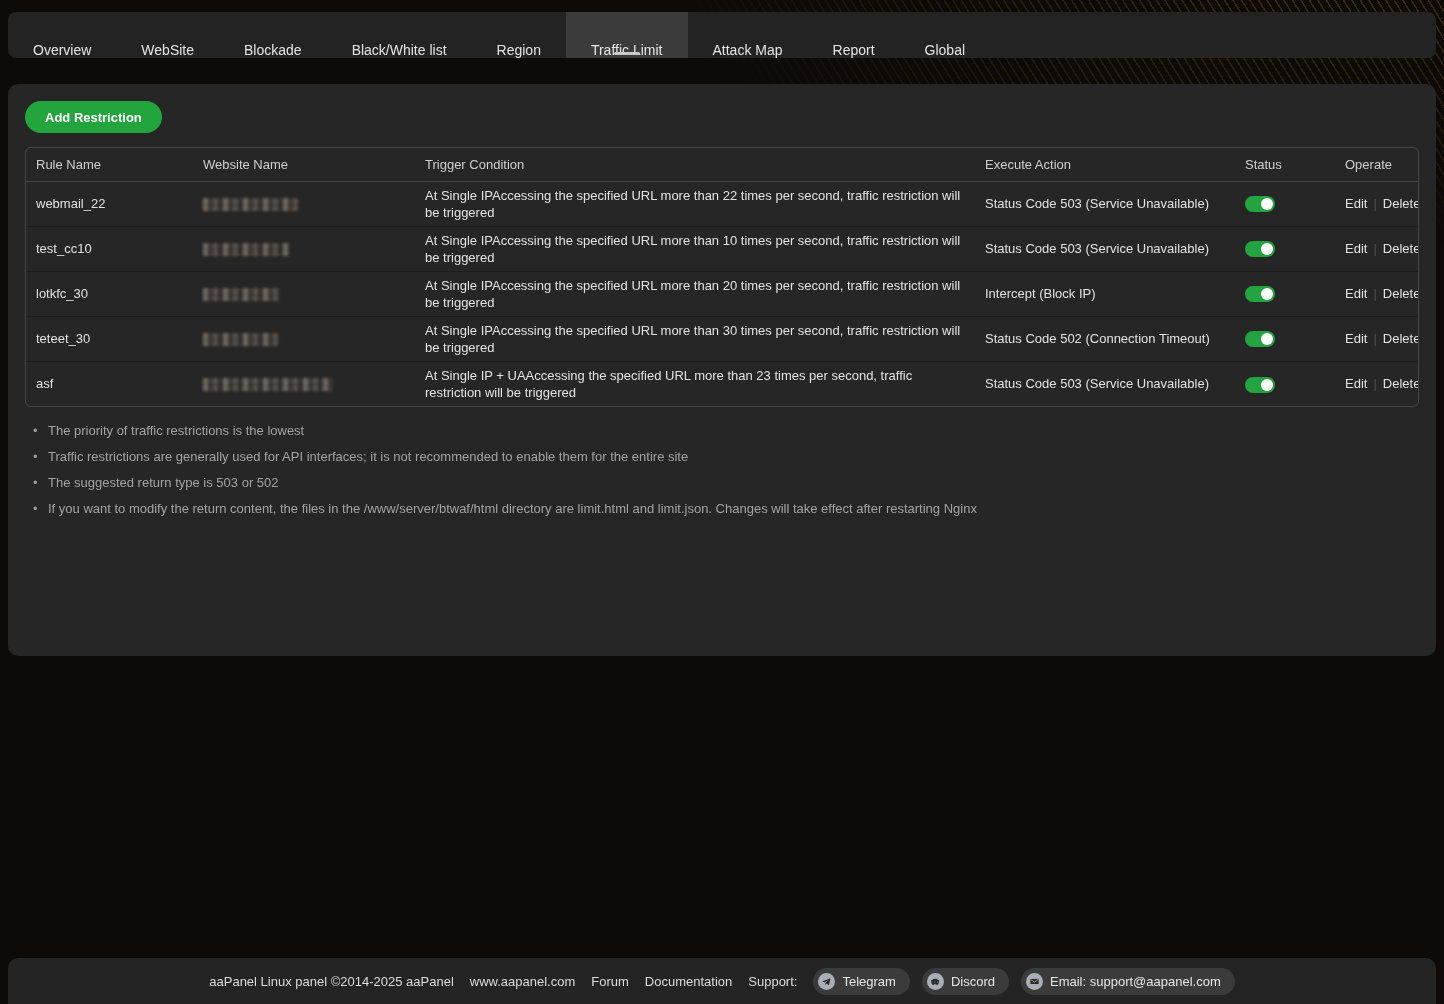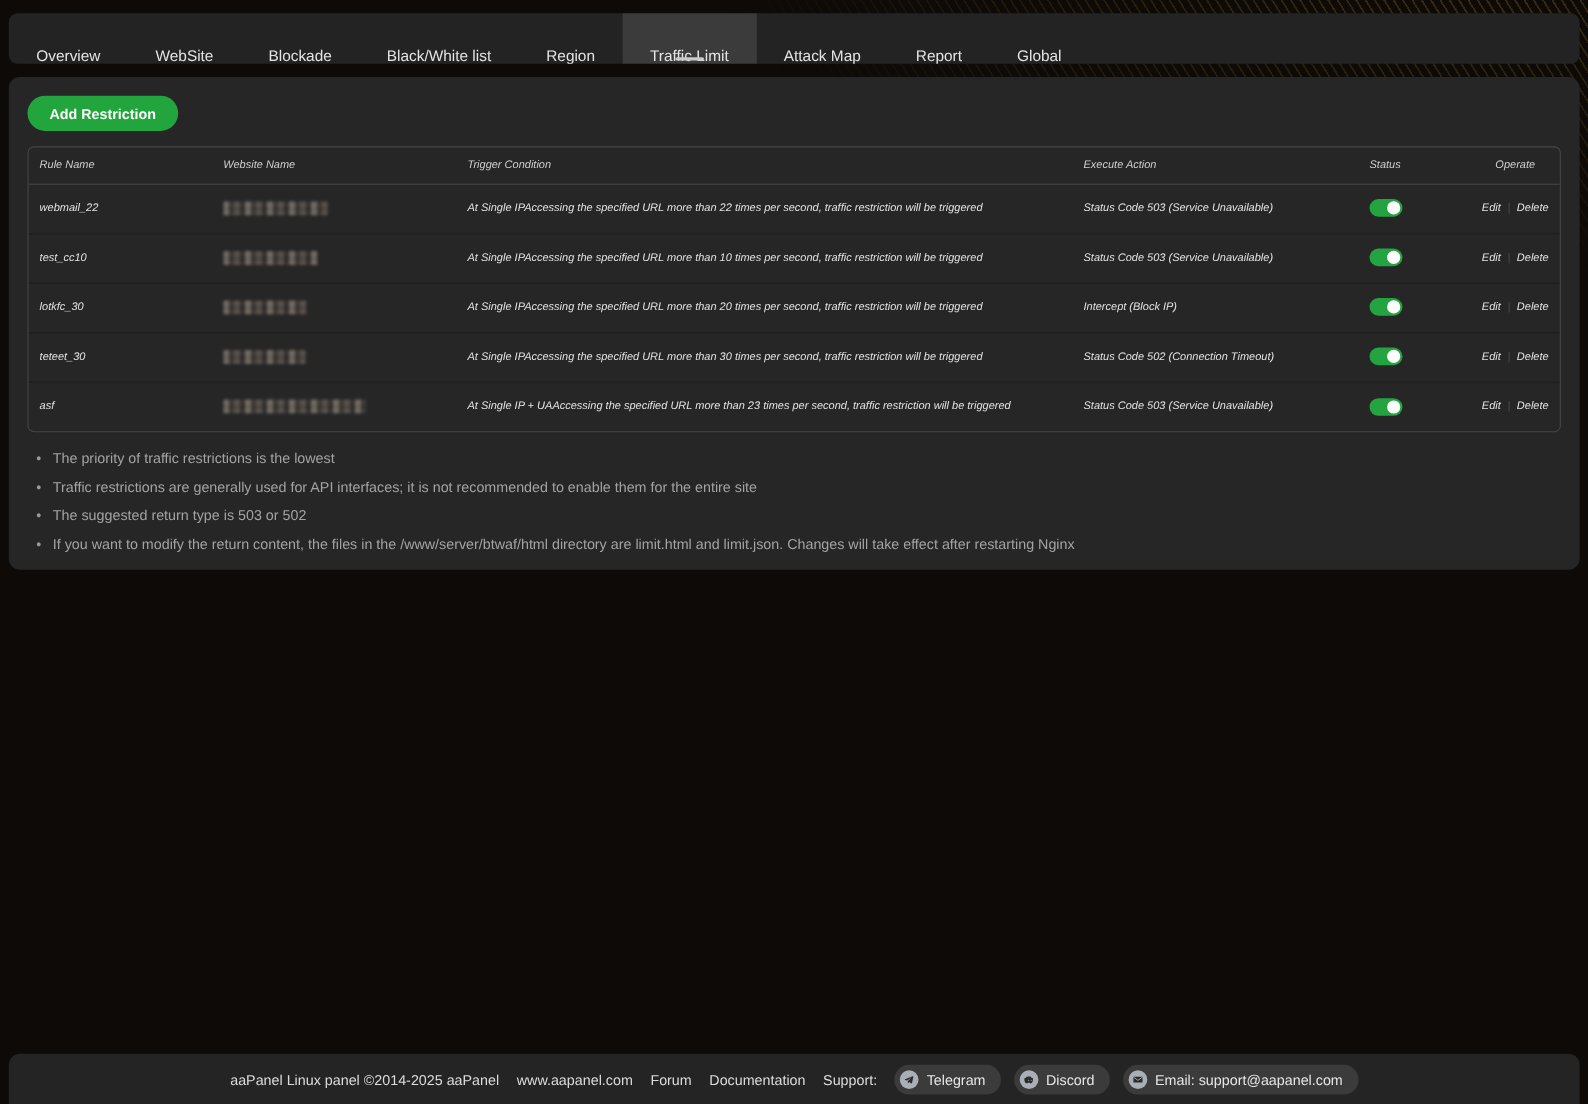--- a/index.html
+++ b/index.html
@@ -32,43 +32,43 @@
     white-space:nowrap;
   }
   .tab.active { background:#3b3b3b; }
   .tab.active::after {
     content:""; position:absolute; left:50%; transform:translateX(-50%);
     bottom:3px; width:26px; height:3px; background:#c9c9c9; border-radius:2px;
   }
 
   
   .panel {
-    position:absolute; left:8px; right:8px; top:70px; height:448px;
+    position:absolute; left:8px; right:8px; top:84px; height:572px;
     background:#262626; border-radius:10px; padding:17px;
   }
   .btn-add {
     height:32px; padding:0 20px; border:none; border-radius:16px;
     color:#fff; font-size:13px; font-weight:700; cursor:pointer;
     font-family:"Liberation Sans", sans-serif;
   }
 
   .table-wrap {
     margin-top:14px; border:1px solid #454545; border-radius:6px; overflow:hidden;
   }
-  table { width:100%; border-collapse:collapse; table-layout:fixed; font-size:10px;font-style:italic; }
+  table { width:100%; border-collapse:collapse; table-layout:fixed; font-size:13px; }
   th {
     text-align:left; font-weight:400; color:#cfcfcf;
     padding:8px 10px; border-bottom:1px solid #454545; height:33px;
   }
   td {
     padding:5px 10px; color:#e2e2e2; height:45px; vertical-align:middle;
     line-height:17px;
   }
   tbody tr + tr td { border-top:1px solid #1d1d1d; }
-  th.col-operate, td.col-operate { text-align:center; padding-right:8px; }
+  th.col-operate, td.col-operate { text-align:left; padding-right:8px; }
 
   .blur-redacted {
     display:inline-block; height:13px; border-radius:1px; vertical-align:middle;
     background:
       repeating-linear-gradient(90deg, rgba(160,148,138,.55) 0 5px, rgba(58,53,48,.6) 5px 10px,
         rgba(112,102,96,.5) 10px 15px, rgba(44,41,39,.65) 15px 20px),
       repeating-linear-gradient(0deg, rgba(126,116,106,.45) 0 4px, rgba(66,61,56,.55) 4px 8px);
     filter:blur(1.4px); opacity:.9;
   }
 

